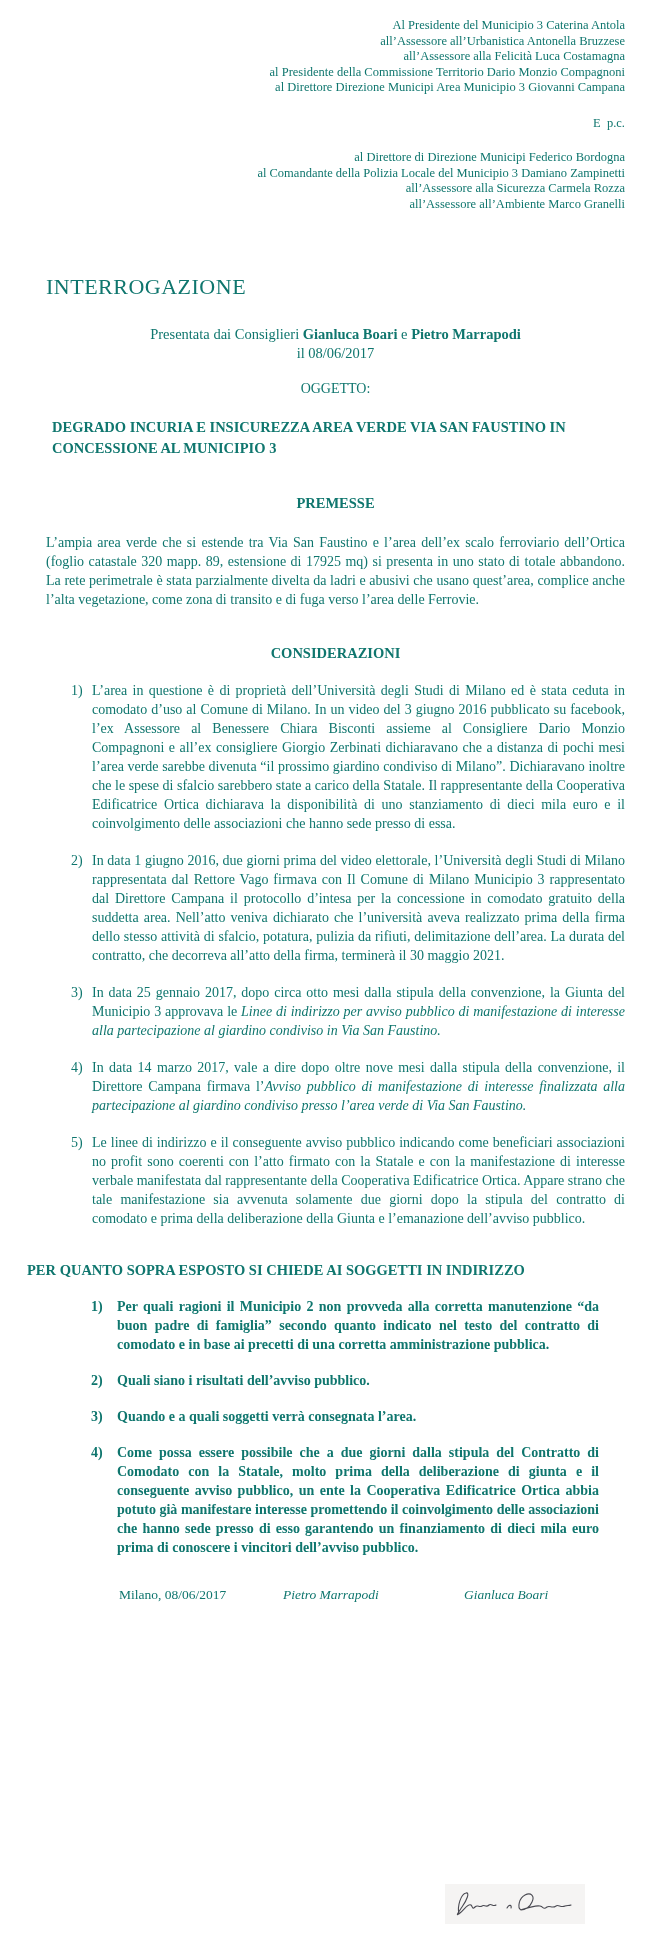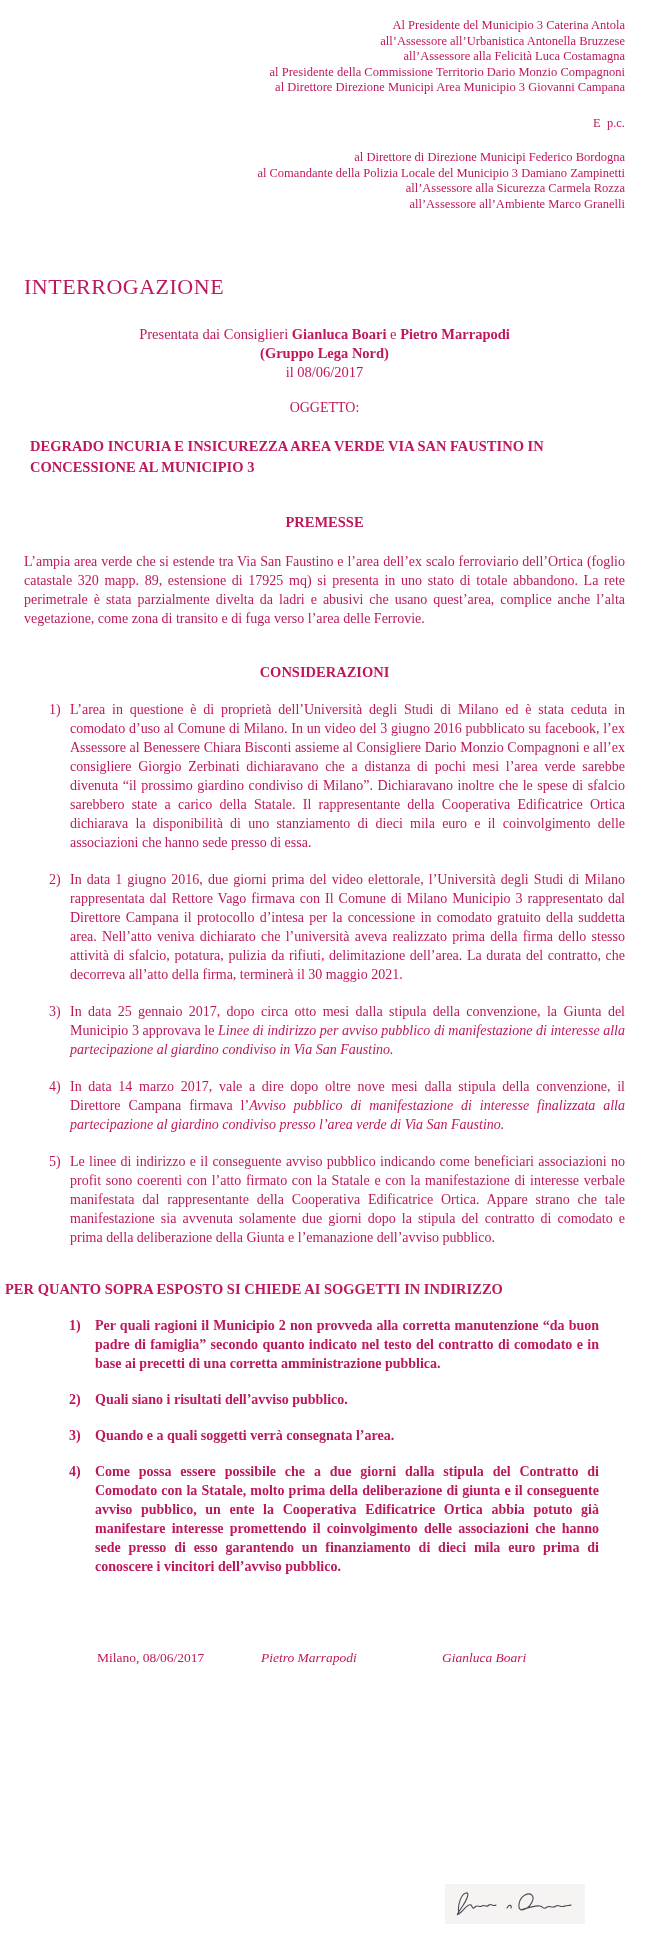--- a/index.html
+++ b/index.html
@@ -3,25 +3,25 @@
 <meta charset="utf-8">
 <style>
   * { margin: 0; padding: 0; box-sizing: border-box; }
   html, body { background: #ffffff; }
   body { width: 654px; }
   .page {
     position: relative;
     width: 654px;
     height: 1940px;
     background: #ffffff;
-    color: #be185d;
+    color: #0f766e;
     font-family: "Liberation Serif", "DejaVu Serif", serif;
     font-size: 14px;
     line-height: 19px;
-    padding: 18px 29px 0 24px;
+    padding: 18px 29px 0 46px;
     overflow: hidden;
   }
   .recipients { text-align: right; font-size: 12.5px; line-height: 15.5px; }
   .recipients .line { display: block; }
   .cc-label { display: block; text-align: right; font-size: 12.5px; line-height: 15.5px; margin-top: 20px; white-space: pre; }
   .recipients.cc { margin-top: 19px; }
   .doc-title { text-align: left; font-size: 22px; line-height: 26px; margin-top: 62px; letter-spacing: 0.5px; }
   .presented { text-align: center; font-size: 14.5px; line-height: 19px; margin-top: 25px; }
   .presented .b { font-weight: 700; }
   .oggetto { text-align: center; margin-top: 16px; font-size: 14px; }
@@ -31,21 +31,21 @@
   .c-list { margin-top: 17px; padding-left: 25px; }
   .c-item { display: flex; margin-top: 18px; }
   .c-item .num { width: 21px; flex: 0 0 21px; }
   .c-item .itext { flex: 1; text-align: justify; }
   .c-item .itext em { font-style: italic; }
   .ask-heading { font-weight: 700; font-size: 14.5px; margin-top: 33px; margin-left: -19px; }
   .q-list { margin-top: 4px; padding-left: 45px; padding-right: 26px; font-weight: 700; }
   .q-item { display: flex; margin-top: 17px; }
   .q-item .num { width: 26px; flex: 0 0 26px; }
   .q-item .itext { flex: 1; text-align: justify; }
-  .footer-row { position: relative; margin-top: 72px; height: 19px; font-size: 13.5px; text-decoration: underline; }
+  .footer-row { position: relative; margin-top: 28px; height: 19px; font-size: 13.5px; text-decoration: underline; }
   .footer-row .place-date { position: absolute; left: 73px; top: 0; }
   .footer-row .signer { font-style: italic; position: absolute; top: 0; }
   .footer-row .signer-1 { left: 237px; }
   .footer-row .signer-2 { left: 418px; }
   .signature-box {
     position: absolute;
     left: 445px; top: 1884px;
     width: 140px; height: 40px;
     background: #f5f4f3;
   }
@@ -70,21 +70,20 @@
     <span class="line">al Direttore di Direzione Municipi Federico Bordogna</span>
     <span class="line">al Comandante della Polizia Locale del Municipio 3 Damiano Zampinetti</span>
     <span class="line">all’Assessore alla Sicurezza Carmela Rozza</span>
     <span class="line">all’Assessore all’Ambiente Marco Granelli</span>
   </div>
 
   <div class="doc-title">INTERROGAZIONE</div>
 
   <div class="presented">
     <div><span>Presentata dai Consiglieri </span><span class="b">Gianluca Boari</span><span> e </span><span class="b">Pietro Marrapodi</span></div>
-    <div class="b">(Gruppo Lega Nord)</div>
     <div>il 08/06/2017</div>
   </div>
 
   <div class="oggetto">OGGETTO:</div>
 
   <div class="subject">DEGRADO INCURIA E INSICUREZZA AREA VERDE VIA SAN FAUSTINO IN CONCESSIONE AL MUNICIPIO 3</div>
 
   <div class="section-heading">PREMESSE</div>
 
   <div class="premesse-par">

